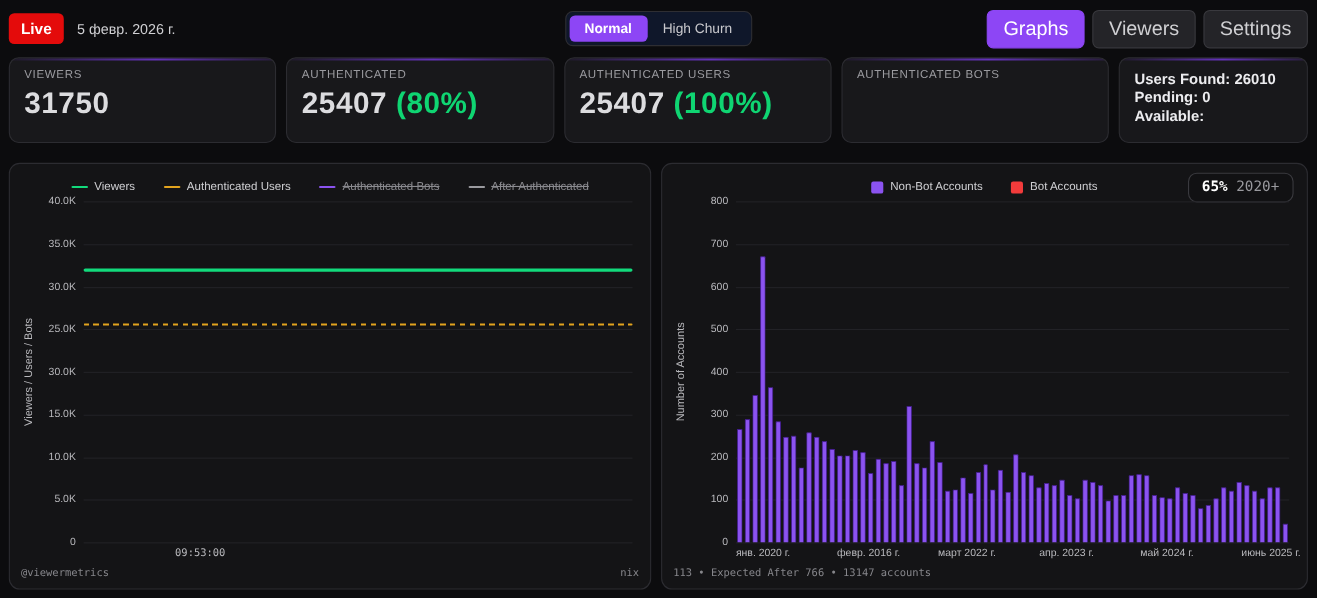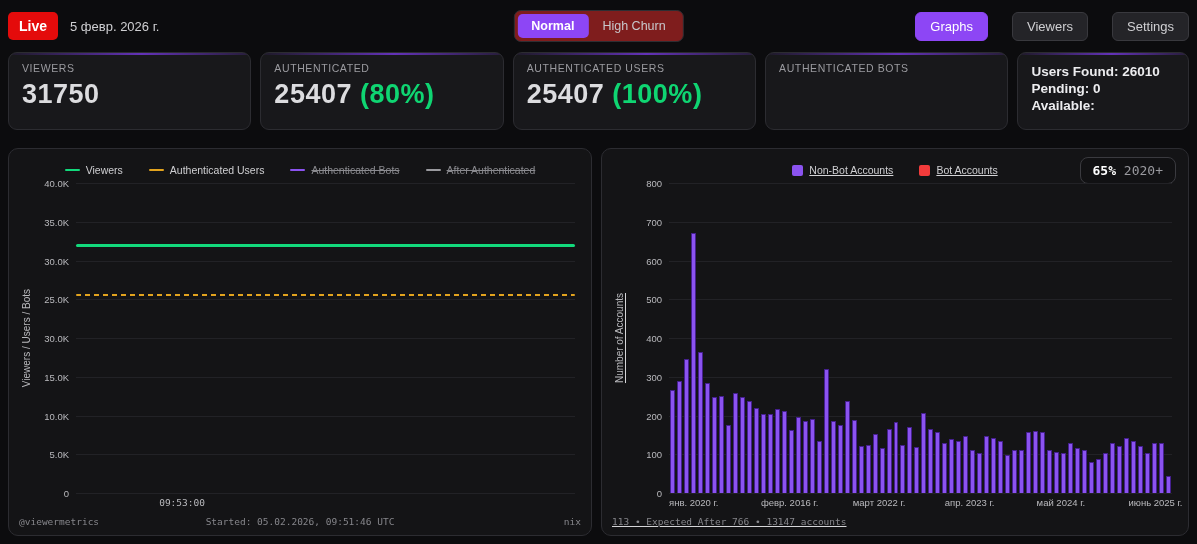--- a/index.html
+++ b/index.html
@@ -8,27 +8,27 @@
   .mono { font-family:"DejaVu Sans Mono", monospace; }
 
   .page { width:1197px; height:544px; padding:8px; display:flex; flex-direction:column; }
 
   
   .topbar { height:36px; display:flex; align-items:center; position:relative; margin-bottom:8px; }
   .live-badge { background:#e40b0b; color:#fff; font-weight:bold; font-size:14px;
     padding:6px 11px; border-radius:5px; margin-right:12px; }
   .date-label { font-size:13px; color:#cfcfd2; }
   .mode-toggle { position:absolute; left:50%; transform:translateX(-50%);
-    display:flex; align-items:center; background:#7f1d1d; border:1px solid #2e2e33;
+    display:flex; align-items:center; background:#0f172a; border:1px solid #2e2e33;
     border-radius:7px; padding:3px; }
   .mode-opt { font-size:12.5px; color:#c8c8cc; padding:5px 14px; border-radius:5px; cursor:pointer; }
   .mode-opt.active { background:#8d46f5; color:#fff; font-weight:bold; }
   .nav-group { margin-left:auto; display:flex; gap:7px; }
-  .nav-btn { font-size:13px; color:#cfcfd2; background:#242428; border:1px solid #39393e;
-    border-radius:6px; padding:6px 14px; cursor:pointer;margin-left:17px; }
+  .nav-btn { font-size:18px; color:#cfcfd2; background:#242428; border:1px solid #39393e;
+    border-radius:6px; padding:6px 14px; cursor:pointer; }
   .nav-btn.active { background:#8d46f5; border-color:#8d46f5; color:#fff; }
 
   
   .cards-row { display:flex; gap:9px; height:78px; margin-bottom:18px; }
   .card { position:relative; background:#18181b; border:1px solid #2c2c31; border-radius:9px;
     padding:9px 13px; overflow:hidden; }
   .card::before { content:""; position:absolute; left:0; top:0; right:0; height:2px;
     background:linear-gradient(90deg, rgba(124,58,237,0.05), rgba(124,58,237,0.75) 55%, rgba(124,58,237,0.15)); }
   .card.big { flex:3; }
   .card.small { flex:2; }
@@ -37,21 +37,21 @@
   .card-percent { color:#0fd572; }
   .card-line { font-size:14px; color:#e6e6e9; margin-top:3px; }
   .card.users { padding-top:10px; }
   .users-line { font-size:13.5px; font-weight:bold; color:#ececef; line-height:17px; }
 
   
   .charts-row { flex:1; display:flex; gap:9px; }
   .panel { background:#141416; border:1px solid #2c2c31; border-radius:10px; position:relative;
     display:flex; flex-direction:column; padding:8px 10px; }
   .panel.left { width:584px; }
-  .panel.right { flex:1;text-decoration:underline; }
+  .panel.right { flex:1; }
 
   .legend-row { height:26px; display:flex; align-items:center; justify-content:center; gap:26px; }
   .legend-item { display:flex; align-items:center; gap:6px; font-size:10.5px; color:#cfcfd2; cursor:pointer; }
   .legend-item.off span.ltext { text-decoration:line-through; color:#8a8a8f; }
   .lswatch { width:15px; height:2.5px; border-radius:1px; display:inline-block; }
   .sq-swatch { width:11px; height:11px; border-radius:2px; display:inline-block; }
 
   .chart-body { flex:1; display:flex; position:relative; }
   .ylab { width:15px; display:flex; align-items:center; justify-content:center; }
   .ylab span { transform:rotate(180deg); writing-mode:vertical-rl; font-size:10px; color:#b9b9bd; white-space:nowrap; }
@@ -171,21 +171,20 @@
             <div class="gridline" style="top: 100%;"></div>
             <div class="hline" style="bottom: 79.375%; height: 3px; background: rgb(18, 218, 124);"></div>
             <div class="hline" style="bottom: 63.5175%; height: 2.5px; background-image: repeating-linear-gradient(90deg, rgb(226, 163, 30) 0px, rgb(226, 163, 30) 5px, transparent 5px, transparent 9px);"></div>
           </div>
       </div>
       <div class="xtick-row" id="left-xticks" style="margin-left:57px;">
           <div class="xtick mono" style="left: 21%; transform: translateX(-50%);">09:53:00</div>
         </div>
       <div class="panel-footer mono">
         <div class="pf-left">@viewermetrics</div>
-        <div class="pf-center">Started: 05.02.2026, 09:51:46 UTC</div>
         <div class="pf-right">nix</div>
       </div>
     </div>
 
     <div class="panel right">
       <div class="legend-row" id="right-legend">
           <div class="legend-item">
             <span class="sq-swatch" style="background: rgb(139, 83, 240);"></span>
             <span class="ltext">Non-Bot Accounts</span>
           </div>

